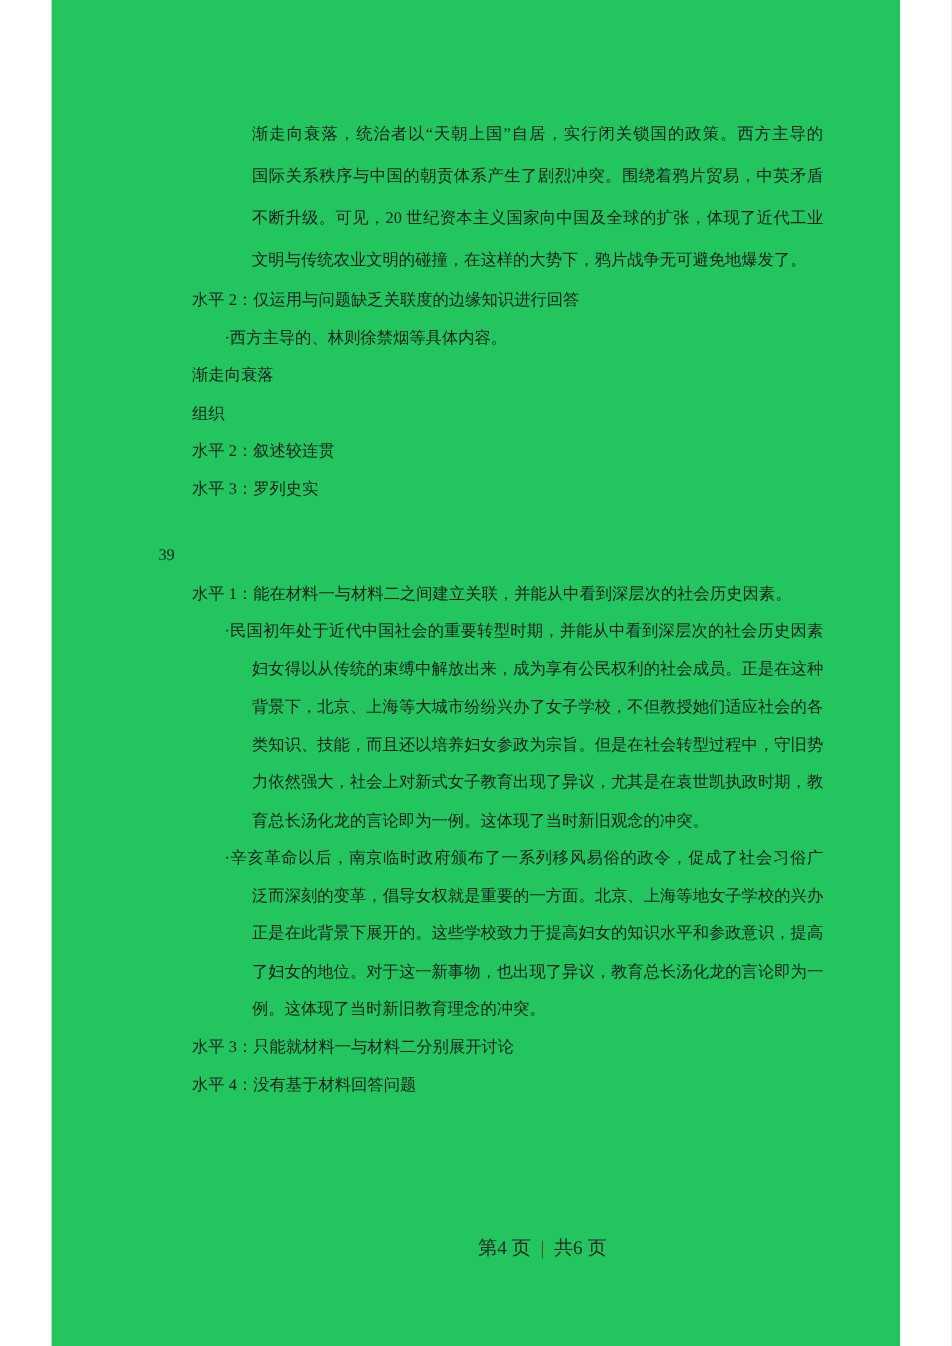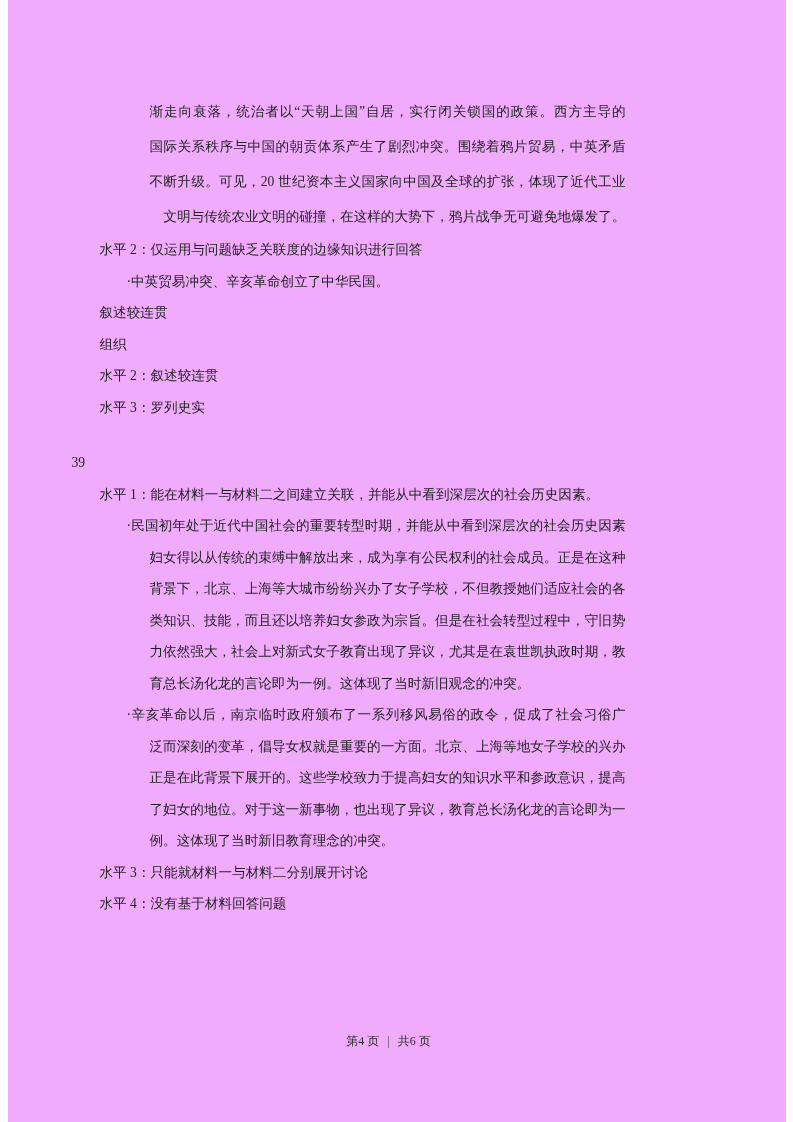--- a/index.html
+++ b/index.html
@@ -1,62 +1,62 @@
 <!DOCTYPE html>
 <html><head>
 <meta charset="utf-8">
 <style>
   * { margin:0; padding:0; box-sizing:border-box; }
   html, body { background:#ffffff; }
   .page {
     position:relative;
-    width:778px; height:1122px;
+    width:707px; height:1122px;
     margin:0 auto;
-    background:#f0abfc;
+    background:#22c55e;
     color:#1f1f1f;
     font-family:"Liberation Serif","DejaVu Serif",serif;
     font-size:13.6px;
-    padding:94px 119px 0 64px;
+    padding:94px 119px 0 89px;
     overflow:hidden;
   }
   .line { line-height:31.5px; white-space:nowrap; }
-  .lh35 .line { line-height:35px;text-align:right; }
+  .lh35 .line { line-height:35px; }
   .cont   { margin-left:78px; width:476px; }
   .bullet { margin-left:55px; width:499px; }
   .j {
     text-align:justify;
     text-align-last:justify;
     text-justify:inter-character;
   }
   .level { margin-left:28px; }
   .qnum  { margin-top:24px; margin-left:0; }
   .footer {
     position:absolute;
-    top:1031px; left:104px; width:554px;
+    top:1031px; left:132px; width:554px;
     text-align:center;
-    font-size:12px; line-height:20px;
+    font-size:16px; line-height:20px;
     color:#2a2a2a;
   }
   .footer .sep { margin:0 8px; color:#4a4a4a; }
 </style>
 </head>
 <body>
 
 <div class="page">
 
   <section>
     <div class="lh35">
       <div class="line cont j">渐走向衰落，统治者以“天朝上国”自居，实行闭关锁国的政策。西方主导的</div>
       <div class="line cont j">国际关系秩序与中国的朝贡体系产生了剧烈冲突。围绕着鸦片贸易，中英矛盾</div>
       <div class="line cont j">不断升级。可见，20 世纪资本主义国家向中国及全球的扩张，体现了近代工业</div>
       <div class="line cont">文明与传统农业文明的碰撞，在这样的大势下，鸦片战争无可避免地爆发了。</div>
     </div>
     <div class="line level">水平 2：仅运用与问题缺乏关联度的边缘知识进行回答</div>
-    <div class="line bullet">·中英贸易冲突、辛亥革命创立了中华民国。</div>
-    <div class="line level">叙述较连贯</div>
+    <div class="line bullet">·西方主导的、林则徐禁烟等具体内容。</div>
+    <div class="line level">渐走向衰落</div>
     <div class="line level">组织</div>
     <div class="line level">水平 2：叙述较连贯</div>
     <div class="line level">水平 3：罗列史实</div>
   </section>
 
   <section>
     <div class="line qnum">39</div>
     <div class="line level">水平 1：能在材料一与材料二之间建立关联，并能从中看到深层次的社会历史因素。</div>
 
     <div>

